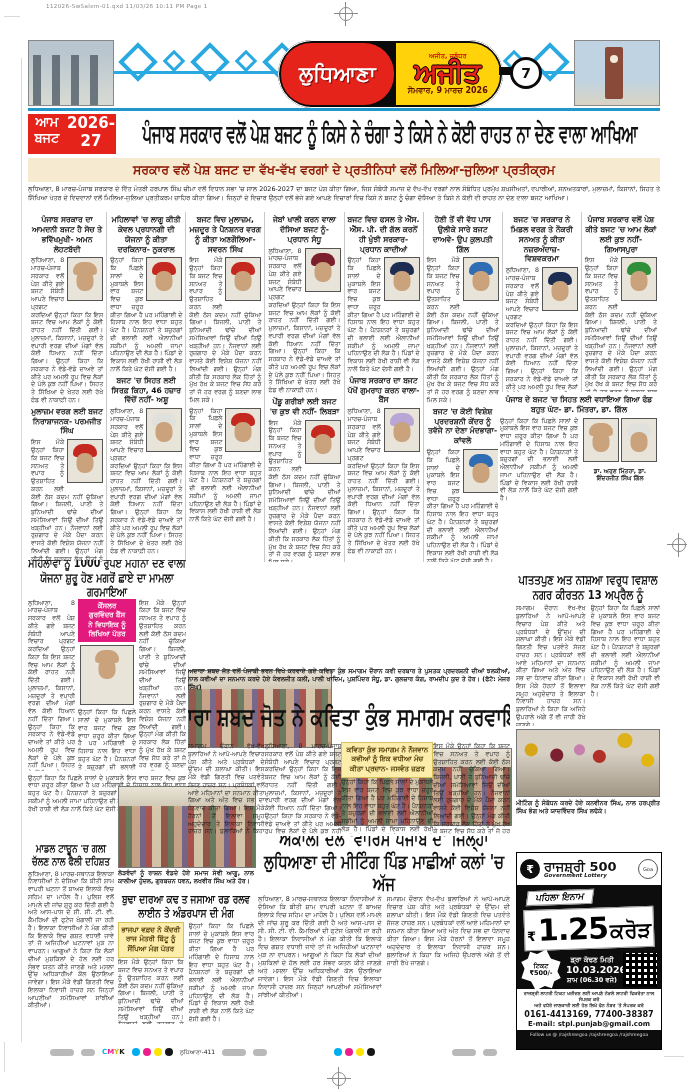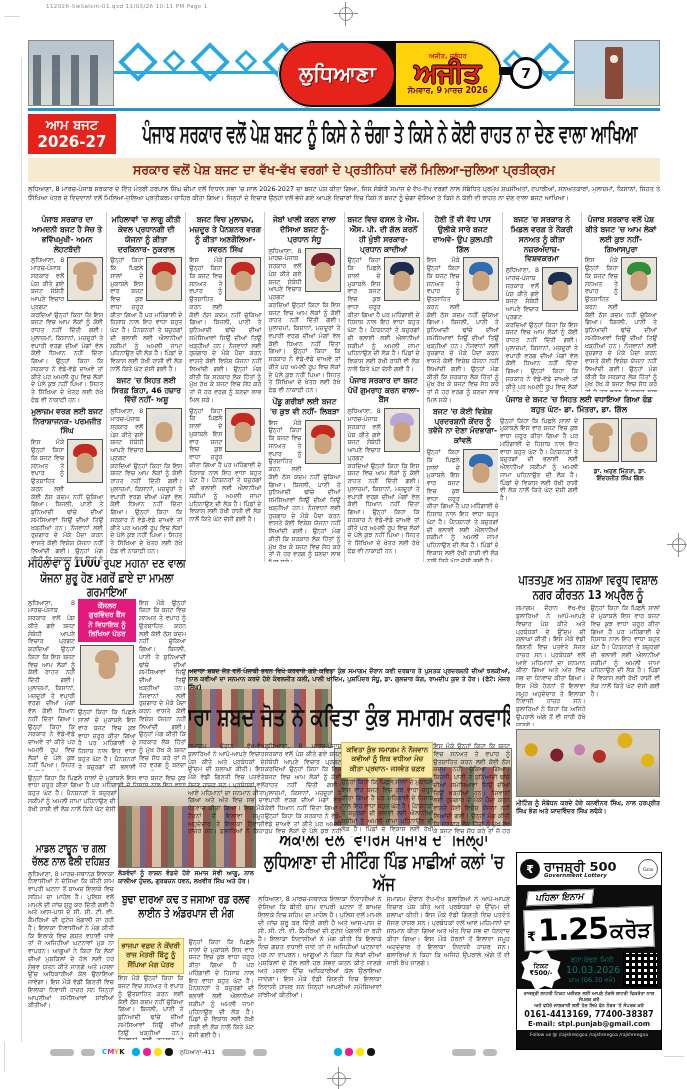--- a/index.html
+++ b/index.html
@@ -40,21 +40,21 @@
   .caps-tag{font-size:6.5px;color:#c11;font-weight:bold}
   .caps-paper{font-size:27px;font-weight:bold;color:#e5231b;line-height:.95;
               text-shadow:-1px 0 #000,0 1px #000,1px 0 #000,0 -1px #000}
   .caps-date{font-size:8px;color:#5a0d00;font-weight:bold}
   #pgno{position:absolute;left:482px;top:17px;width:26px;height:26px;border-radius:50%;
         background:#fff;border:3px solid #0b0b0b;display:flex;align-items:center;justify-content:center;
         font-weight:bold;font-size:14px;z-index:2}
   .blue-rule{left:28px;top:108px;width:632px;height:3px;background:#2196c9}
   
   #btag{left:28px;top:114px;width:88px;height:40px;background:#e5231b;color:#fff;text-align:center;
-        display:flex;flex-direction:column;justify-content:center;font-weight:bold}
+        display:flex;justify-content:center;font-weight:bold}
   #btag .l1{font-size:13px}#btag .l2{font-size:15px}
   #bhead{left:120px;top:112px;width:540px;height:44px;display:flex;align-items:center;justify-content:center;overflow:hidden}
   #bhead span{font-size:15px;font-weight:bold;white-space:nowrap;letter-spacing:-.3px;transform:scaleY(1.65)}
   #bsub{left:28px;top:158px;width:632px;height:24px;background:#f6ead0;color:#8c1500;font-weight:bold;
         font-size:12.5px;display:flex;align-items:center;justify-content:center}
   #bintro{left:28px;top:185px;width:632px;height:24px;font-size:6.4px;line-height:1.45;text-align:justify;overflow:hidden}
   
   #budget-cols{left:28px;top:212px;width:632px;height:350px;display:flex}
   .bcol{flex:1 1 0;padding:0 3px;border-right:1px solid #c9c9c9;overflow:hidden}
   .bcol:last-child{border-right:none}
@@ -115,21 +115,21 @@
          display:flex;align-items:baseline;justify-content:center;gap:2px;padding:2px 0;border:1px solid #999}
   .prize .cur{font-size:13px;font-weight:bold}
   .prize .amt{font-size:30px;font-weight:bold;letter-spacing:-1px}
   .prize .cr{font-size:21px;font-weight:bold}
   .adrow{display:flex;align-items:center;justify-content:space-between;padding:1px 4px}
   .burst{position:relative;width:40px;height:36px}
   .burst i{position:absolute;inset:4px;background:#fff;transform:rotate(18deg)}
   .burst i:nth-child(2){transform:rotate(63deg)}
   .burst span{position:absolute;inset:0;display:flex;flex-direction:column;align-items:center;justify-content:center;
       font-size:6.5px;font-weight:bold;color:#000;z-index:1;line-height:1.1}
-  .draw{color:#0f766e;text-align:center;font-weight:normal;line-height:1.25;width:52px}
+  .draw{color:#ffffff;text-align:center;font-weight:bold;line-height:1.25;width:52px}
   .draw .d1{font-size:7px}.draw .d2{font-size:9.5px}.draw .d3{font-size:6.5px}
   .qr{width:34px;height:34px;background:
       repeating-linear-gradient(0deg,#000 0 3px,transparent 3px 6px),
       repeating-linear-gradient(90deg,#000 0 3px,#fff 3px 6px)}
   .adnote{background:#fff;text-align:center;padding:2px 2px 1px;line-height:1.3}
   .adnote .n{font-size:4.8px;font-weight:bold;color:#222}
   .adnote .p{font-size:8px;font-weight:bold}
   .adnote .e{font-size:7px;font-weight:bold}
   .adsoc{background:#0d0d0d;color:#ddd;font-size:4.6px;text-align:center;padding:2px 0}
 </style>
@@ -258,21 +258,21 @@
   <div class="abs" style="left:28px;top:845px;width:86px;height:198px;overflow:hidden">
     <div class="hl" style="font-size:8.5px">ਮਾਡਲ ਟਾਊਨ 'ਚ ਗੋਲੀ ਚੱਲਣ ਨਾਲ ਫੈਲੀ ਦਹਿਸ਼ਤ</div>
     <div class="body" style="margin-top:4px;height:160px">ਲੁਧਿਆਣਾ, 8 ਮਾਰਚ-ਸਥਾਨਕ ਇਲਾਕਾ ਨਿਵਾਸੀਆਂ ਨੇ ਦੱਸਿਆ ਕਿ ਬੀਤੀ ਸ਼ਾਮ ਵਾਪਰੀ ਘਟਨਾ ਤੋਂ ਬਾਅਦ ਇਲਾਕੇ ਵਿਚ ਸਹਿਮ ਦਾ ਮਾਹੌਲ ਹੈ। ਪੁਲਿਸ ਵਲੋਂ ਮਾਮਲੇ ਦੀ ਜਾਂਚ ਸ਼ੁਰੂ ਕਰ ਦਿੱਤੀ ਗਈ ਹੈ ਅਤੇ ਆਸ-ਪਾਸ ਦੇ ਸੀ. ਸੀ. ਟੀ. ਵੀ. ਕੈਮਰਿਆਂ ਦੀ ਫੁਟੇਜ ਖੰਗਾਲੀ ਜਾ ਰਹੀ ਹੈ। ਇਲਾਕਾ ਨਿਵਾਸੀਆਂ ਨੇ ਮੰਗ ਕੀਤੀ ਕਿ ਇਲਾਕੇ ਵਿਚ ਗਸ਼ਤ ਵਧਾਈ ਜਾਵੇ ਤਾਂ ਜੋ ਅਜਿਹੀਆਂ ਘਟਨਾਵਾਂ ਮੁੜ ਨਾ ਵਾਪਰਨ। ਆਗੂਆਂ ਨੇ ਕਿਹਾ ਕਿ ਲੋਕਾਂ ਦੀਆਂ ਮੁਸ਼ਕਿਲਾਂ ਦੇ ਹੱਲ ਲਈ ਹਰ ਸੰਭਵ ਯਤਨ ਕੀਤੇ ਜਾਣਗੇ ਅਤੇ ਮਸਲਾ ਉੱਚ ਅਧਿਕਾਰੀਆਂ ਕੋਲ ਉਠਾਇਆ ਜਾਵੇਗਾ। ਇਸ ਮੌਕੇ ਵੱਡੀ ਗਿਣਤੀ ਵਿਚ ਇਲਾਕਾ ਨਿਵਾਸੀ ਹਾਜ਼ਰ ਸਨ ਜਿਨ੍ਹਾਂ ਆਪਣੀਆਂ ਸਮੱਸਿਆਵਾਂ ਸਾਂਝੀਆਂ ਕੀਤੀਆਂ।</div>
   </div>
 
   <div class="abs ph" style="left:118px;top:786px;width:136px;height:80px;background:linear-gradient(#cdbfae,#a8977f)"></div>
   <div class="abs cap" style="left:118px;top:869px;width:136px;height:24px;overflow:hidden">ਲੋੜਵੰਦਾਂ ਨੂੰ ਰਾਸ਼ਨ ਵੰਡਦੇ ਹੋਏ ਸਮਾਜ ਸੇਵੀ ਆਗੂ, ਨਾਲ ਕਾਲੀਆ ਹੁੰਦਲ, ਗੁਰਬਚਨ ਧਵਨ, ਲਖਵੀਰ ਸਿੰਘ ਅਤੇ ਹੋਰ।</div>
 
   <div class="abs" style="left:118px;top:896px;width:136px;height:147px;overflow:hidden">
     <div class="hl" style="font-size:9px">ਬੁੱਢਾ ਦਰਿਆ ਕੰਢੇ ਤੇ ਜੱਸੀਆਂ ਰੋਡ ਰੇਲਵੇ ਲਾਈਨ ਤੇ ਅੰਡਰਪਾਸ ਦੀ ਮੰਗ</div>
-    <div class="cols2" style="margin-top:20px;height:102px;overflow:hidden">
+    <div class="cols2" style="margin-top:4px;height:102px;overflow:hidden">
       <div>
         <div class="ybox">ਭਾਜਪਾ ਵਫ਼ਦ ਨੇ ਕੇਂਦਰੀ ਰਾਜ ਮੰਤਰੀ ਬਿੱਟੂ ਨੂੰ ਸੌਂਪਿਆ ਮੰਗ ਪੱਤਰ</div>
         <div class="body">ਇਸ ਮੌਕੇ ਉਨ੍ਹਾਂ ਕਿਹਾ ਕਿ ਬਜਟ ਵਿਚ ਸਨਅਤ ਤੇ ਵਪਾਰ ਨੂੰ ਉਤਸ਼ਾਹਿਤ ਕਰਨ ਲਈ ਕੋਈ ਠੋਸ ਕਦਮ ਨਹੀਂ ਚੁੱਕਿਆ ਗਿਆ। ਬਿਜਲੀ, ਪਾਣੀ ਤੇ ਬੁਨਿਆਦੀ ਢਾਂਚੇ ਦੀਆਂ ਸਮੱਸਿਆਵਾਂ ਜਿਉਂ ਦੀਆਂ ਤਿਉਂ ਖੜ੍ਹੀਆਂ ਹਨ। ਨੌਜਵਾਨਾਂ ਲਈ ਰੁਜ਼ਗਾਰ ਦੇ ਮੌਕੇ ਪੈਦਾ ਕਰਨ ਵਾਸਤੇ ਕੋਈ ਵਿਸ਼ੇਸ਼ ਯੋਜਨਾ ਨਹੀਂ ਲਿਆਂਦੀ ਗਈ। ਉਨ੍ਹਾਂ ਮੰਗ ਕੀਤੀ ਕਿ ਸਰਕਾਰ ਲੋਕ ਹਿੱਤਾਂ ਨੂੰ ਮੁੱਖ ਰੱਖ ਕੇ ਬਜਟ ਵਿਚ ਸੋਧ ਕਰੇ ਤਾਂ ਜੋ ਹਰ ਵਰਗ ਨੂੰ ਬਣਦਾ ਲਾਭ ਮਿਲ ਸਕੇ।</div>
       </div>
       <div class="body">ਉਨ੍ਹਾਂ ਕਿਹਾ ਕਿ ਪਿਛਲੇ ਸਾਲਾਂ ਦੇ ਮੁਕਾਬਲੇ ਇਸ ਵਾਰ ਬਜਟ ਵਿਚ ਕੁਝ ਵਾਧਾ ਜ਼ਰੂਰ ਕੀਤਾ ਗਿਆ ਹੈ ਪਰ ਮਹਿੰਗਾਈ ਦੇ ਹਿਸਾਬ ਨਾਲ ਇਹ ਵਾਧਾ ਬਹੁਤ ਘੱਟ ਹੈ। ਪੈਨਸ਼ਨਰਾਂ ਤੇ ਬਜ਼ੁਰਗਾਂ ਦੀ ਭਲਾਈ ਲਈ ਐਲਾਨੀਆਂ ਸਕੀਮਾਂ ਨੂੰ ਅਮਲੀ ਜਾਮਾ ਪਹਿਨਾਉਣ ਦੀ ਲੋੜ ਹੈ। ਪਿੰਡਾਂ ਦੇ ਵਿਕਾਸ ਲਈ ਰੱਖੀ ਰਾਸ਼ੀ ਵੀ ਲੋੜ ਨਾਲੋਂ ਕਿਤੇ ਘੱਟ ਦੱਸੀ ਗਈ ਹੈ।</div>
     </div>
   </div>
 
   <div class="abs ph" style="left:188px;top:588px;width:142px;height:76px"></div>
   <div class="abs ph" style="left:334px;top:588px;width:176px;height:76px"></div>

